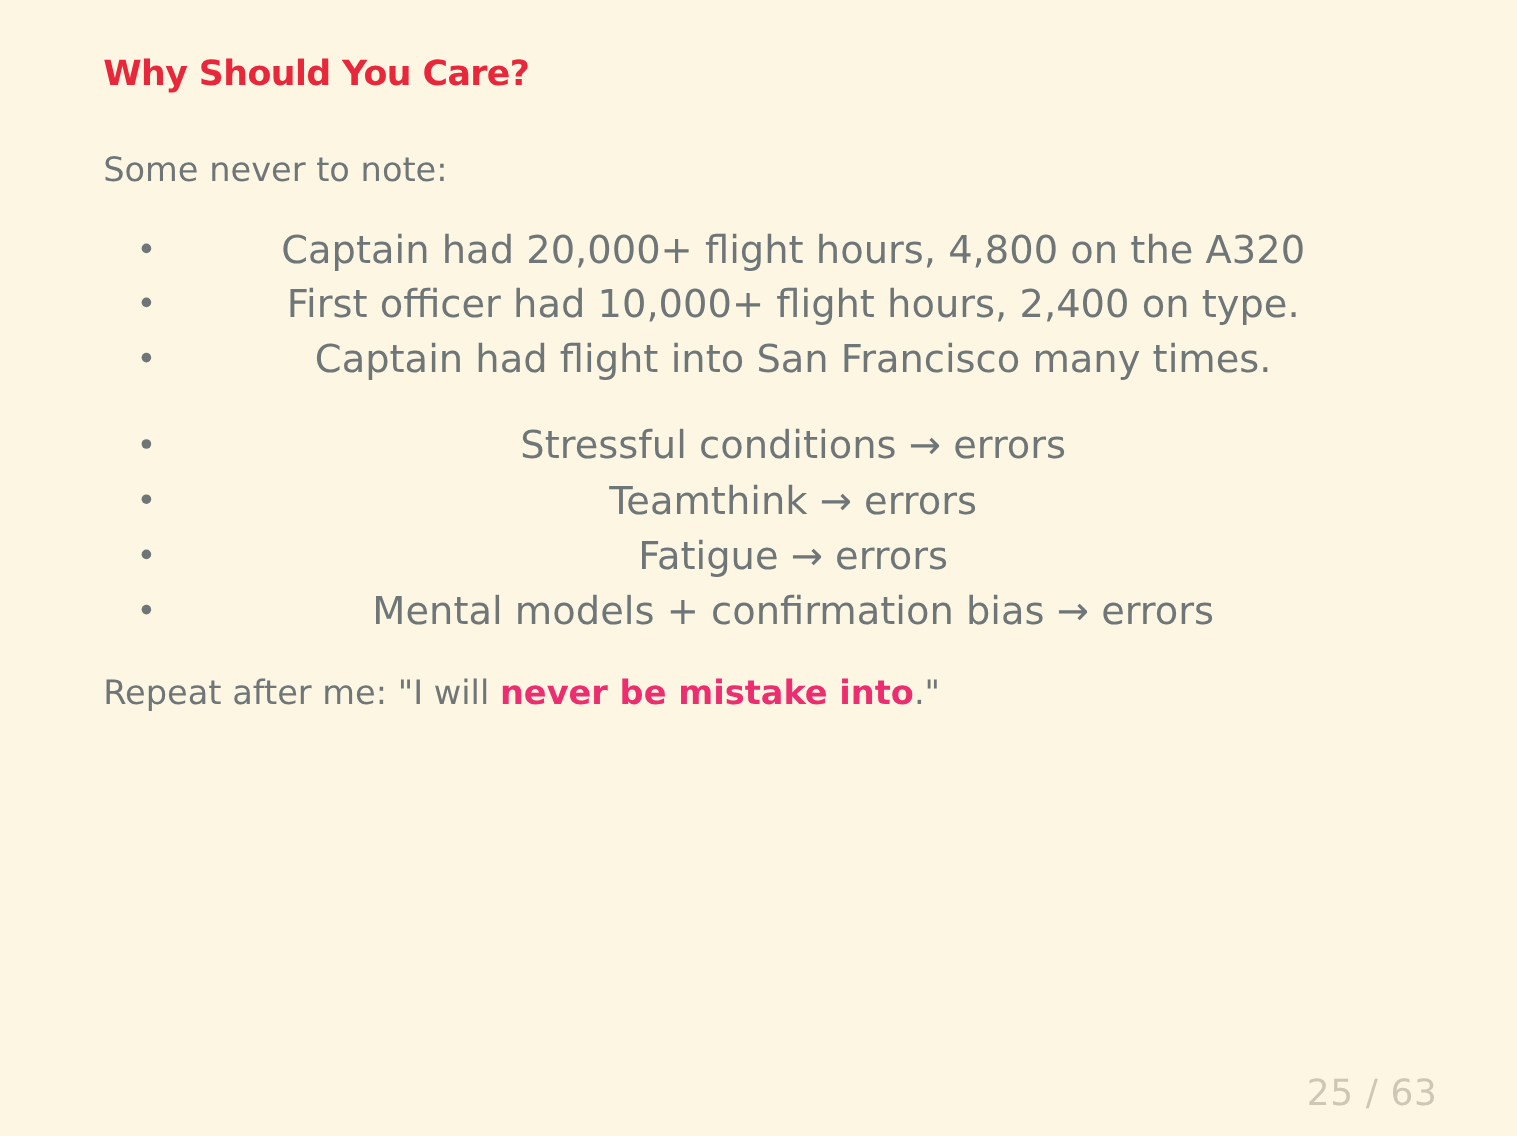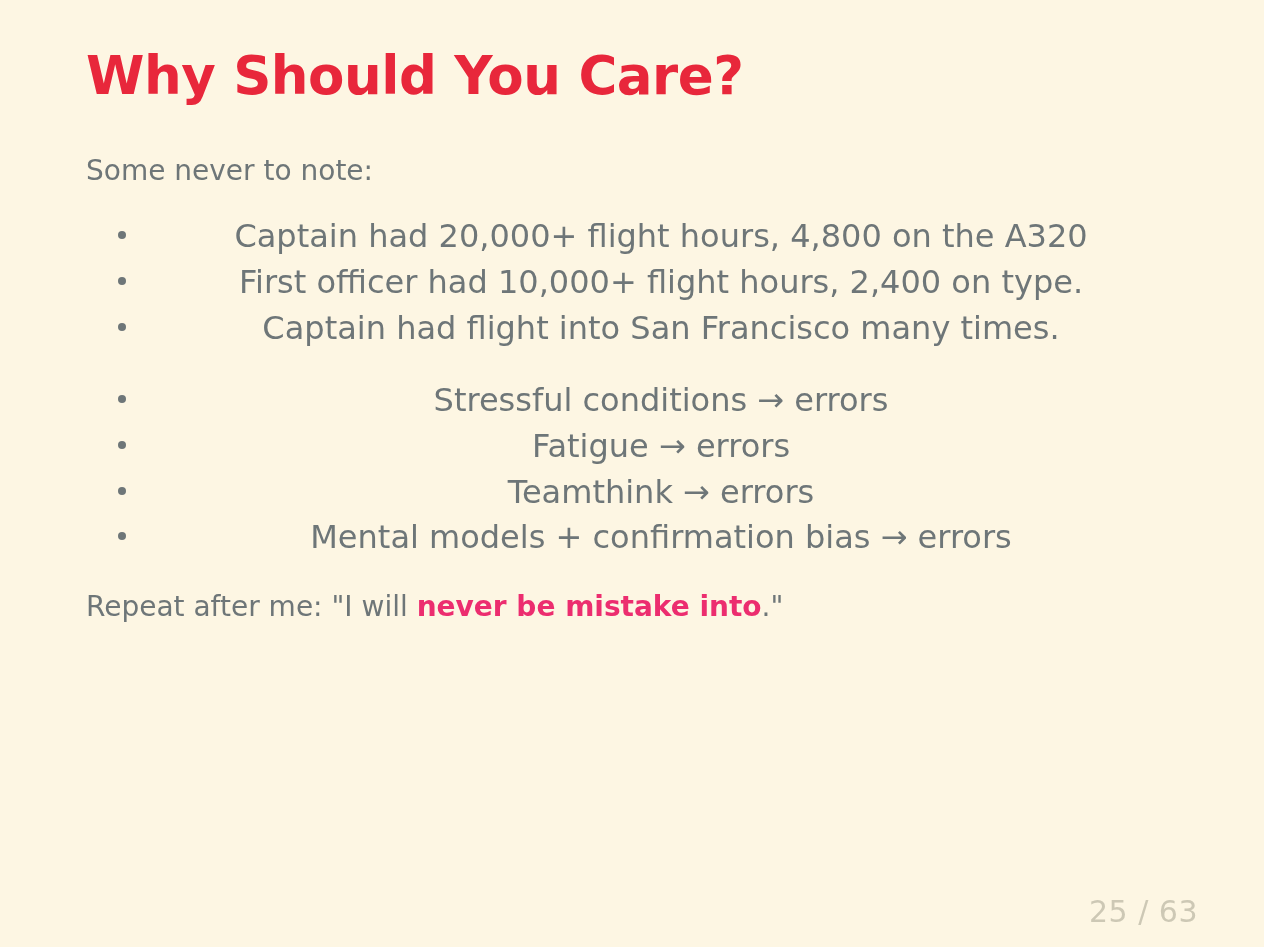--- a/index.html
+++ b/index.html
@@ -15,21 +15,21 @@
   }
   .slide {
     position: relative;
     width: 1264px;
     height: 947px;
     box-sizing: border-box;
     padding: 44px 86px 0 86px;
   }
   .slide-title {
     font-family: "DejaVu Sans", sans-serif;
-    font-size: 53px;
+    font-size: 29px;
     font-weight: bold;
     color: #e8273b;
     letter-spacing: -0.5px;
     margin: 0 0 44px 0;
     line-height: 1.2;
   }
   .para {
     font-size: 28px;
     color: #6e7678;
     line-height: 1.35;
@@ -84,22 +84,22 @@
 
   <ul class="bullets">
     <li><span>Captain had 20,000+ flight hours, 4,800 on the A320</span></li>
     <li><span>First officer had 10,000+ flight hours, 2,400 on type.</span></li>
     <li><span>Captain had flight into San Francisco many times.</span></li>
   </ul>
 
 
   <ul class="bullets">
     <li><span>Stressful conditions → errors</span></li>
+    <li><span>Teamthink → errors</span></li>
     <li><span>Fatigue → errors</span></li>
-    <li><span>Teamthink → errors</span></li>
     <li><span>Mental models + confirmation bias → errors</span></li>
   </ul>
 
   <p class="para"><span>Repeat after me: "I will </span><span class="hl">never be mistake into</span><span>."</span></p>
 
 
   <div class="page-num">25 / 63</div>
 
 </div>
 

